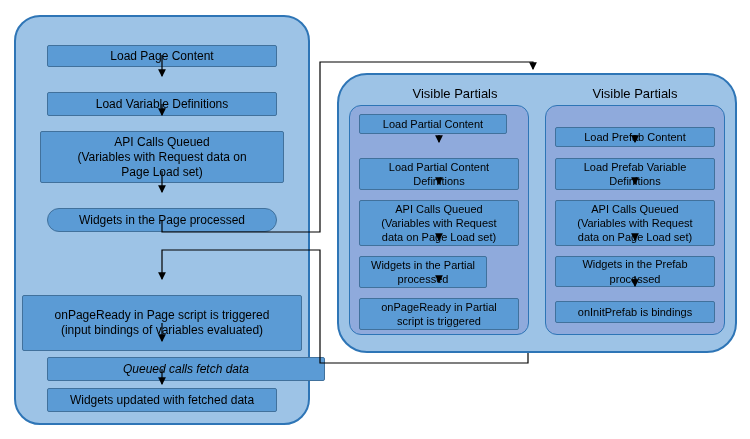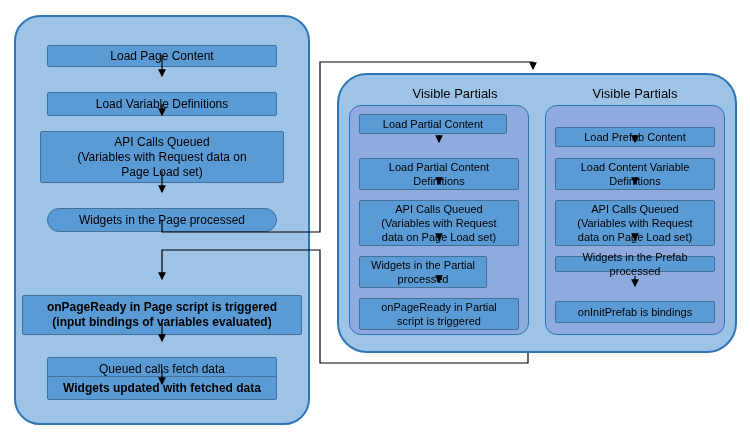--- a/index.html
+++ b/index.html
@@ -49,43 +49,43 @@
 
   <div class="inner" style="left:349px; top:105px; width:180px; height:230px;"></div>
   <div class="inner" style="left:545px; top:105px; width:180px; height:230px;"></div>
 
   <div class="box" style="left:47px; top:33px; width:230px; height:22px;">Load Page Content</div>
   <div class="box" style="left:47px; top:80px; width:230px; height:24px;">Load Variable Definitions</div>
   <div class="box" style="left:40px; top:119px; width:244px; height:52px;">API Calls Queued
 (Variables with Request data on
 Page Load set)</div>
   <div class="box" style="left:47px; top:196px; width:230px; height:24px;border-radius:12px;">Widgets in the Page processed</div>
-  <div class="box" style="left:22px; top:283px; width:280px; height:40px;font-weight:bold;">onPageReady in Page script is triggered
+  <div class="box" style="left:22px; top:283px; width:280px; height:56px;">onPageReady in Page script is triggered
 (input bindings of variables evaluated)</div>
-  <div class="box" style="left:47px; top:345px; width:230px; height:24px;">Queued calls fetch data</div>
-  <div class="box" style="left:47px; top:364px; width:230px; height:24px;font-weight:bold;">Widgets updated with fetched data</div>
+  <div class="box" style="left:47px; top:345px; width:278px; height:24px;font-style:italic;">Queued calls fetch data</div>
+  <div class="box" style="left:47px; top:376px; width:230px; height:24px;">Widgets updated with fetched data</div>
 
   <div class="box sm" style="left:359px; top:102px; width:148px; height:20px;">Load Partial Content</div>
   <div class="box sm" style="left:359px; top:146px; width:160px; height:32px;">Load Partial Content
 Definitions</div>
   <div class="box sm" style="left:359px; top:188px; width:160px; height:46px;">API Calls Queued
 (Variables with Request
 data on Page Load set)</div>
   <div class="box sm" style="left:359px; top:244px; width:128px; height:32px;">Widgets in the Partial
 processed</div>
   <div class="box sm" style="left:359px; top:286px; width:160px; height:32px;">onPageReady in Partial
 script is triggered</div>
 
   <div class="box sm" style="left:555px; top:115px; width:160px; height:20px;">Load Prefab Content</div>
-  <div class="box sm" style="left:555px; top:146px; width:160px; height:32px;">Load Content Variable
+  <div class="box sm" style="left:555px; top:146px; width:160px; height:32px;">Load Prefab Variable
 Definitions</div>
   <div class="box sm" style="left:555px; top:188px; width:160px; height:46px;">API Calls Queued
 (Variables with Request
 data on Page Load set)</div>
-  <div class="box sm" style="left:555px; top:244px; width:160px; height:16px;">Widgets in the Prefab
+  <div class="box sm" style="left:555px; top:244px; width:160px; height:31px;">Widgets in the Prefab
 processed</div>
   <div class="box sm" style="left:555px; top:289px; width:160px; height:22px;">onInitPrefab is bindings</div>
 
   <svg class="wires" viewBox="0 0 750 439" xmlns="http://www.w3.org/2000/svg">
     <defs>
       <marker id="arrow" viewBox="0 0 10 10" refX="8.5" refY="5" markerWidth="6.5" markerHeight="6.5" orient="auto-start-reverse">
         <path d="M0,0 L10,5 L0,10 z" fill="#000000"></path>
       </marker>
     </defs>
 

